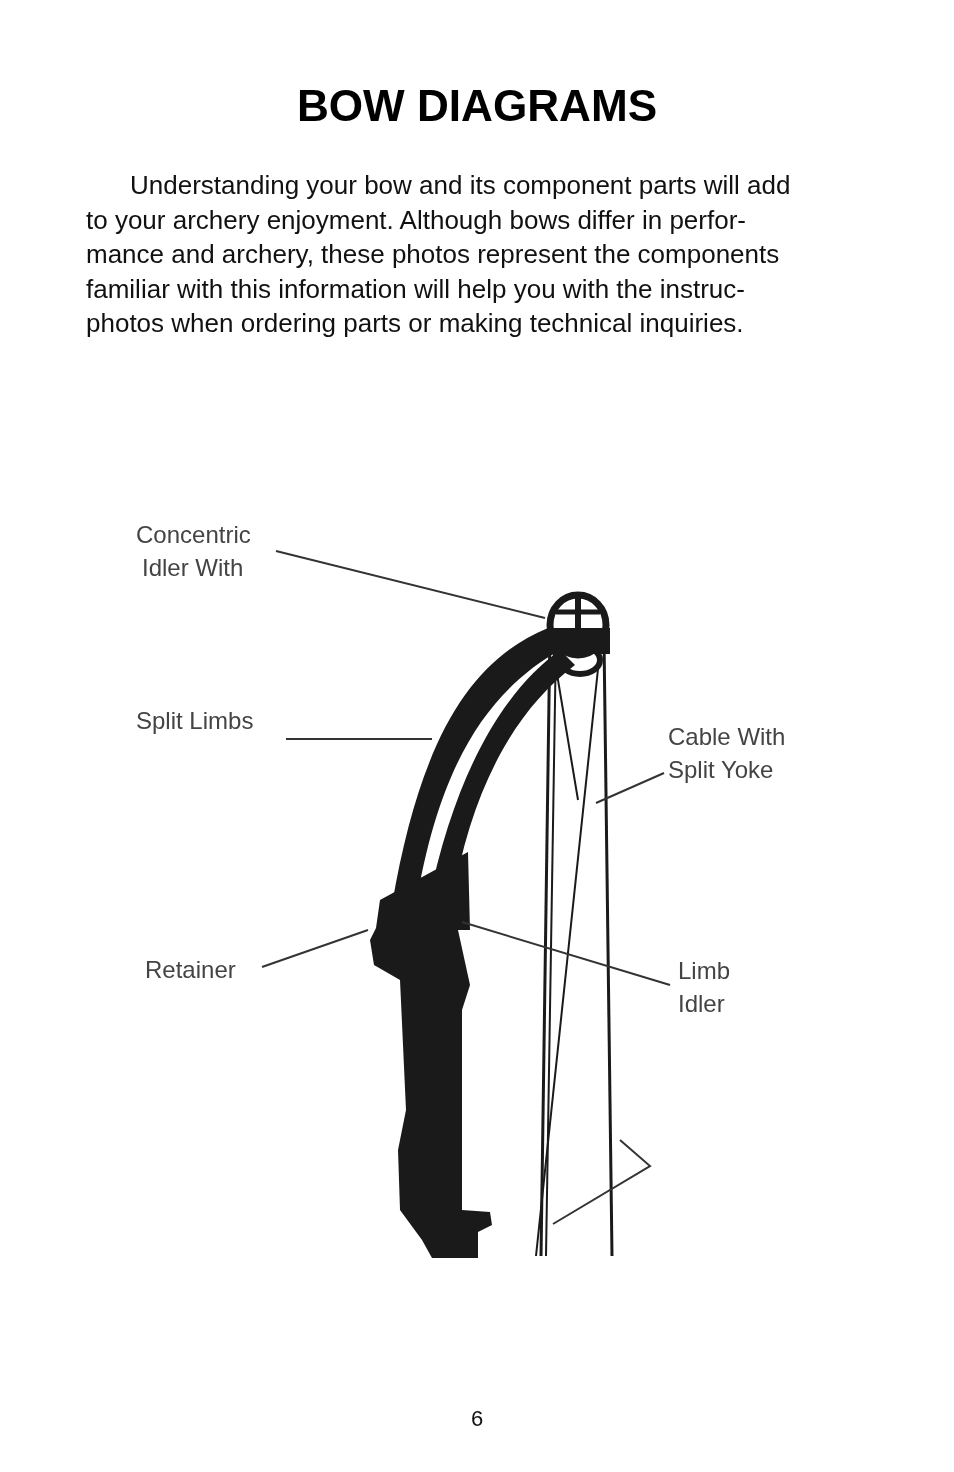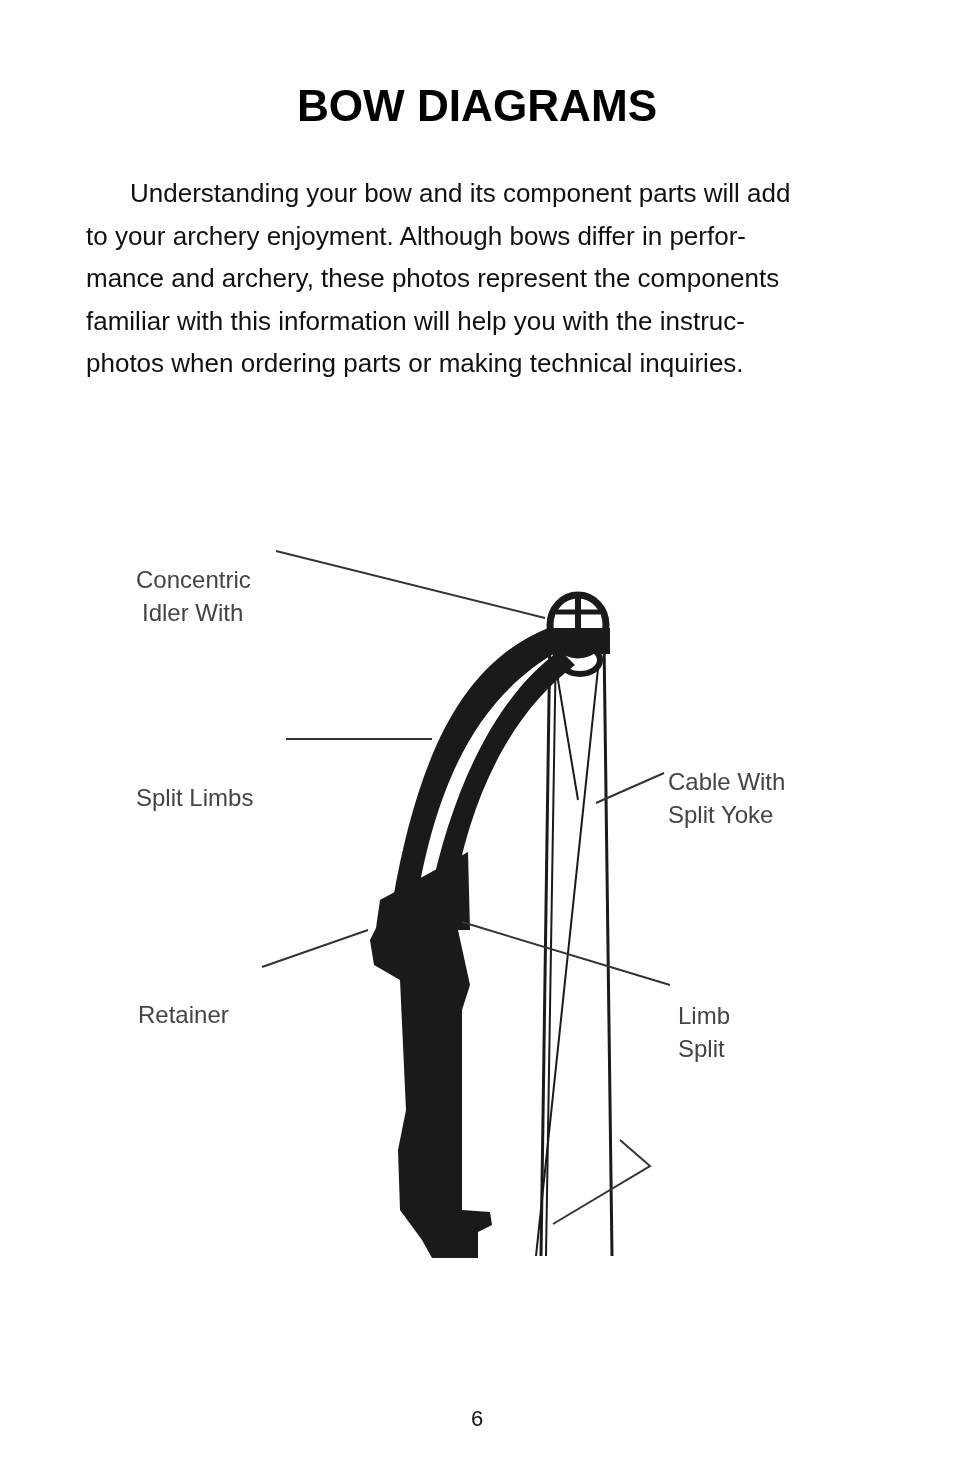--- a/index.html
+++ b/index.html
@@ -1,23 +1,23 @@
 <!DOCTYPE html>
 <html><head>
 <meta charset="utf-8">
 <style>
   html, body { margin: 0; padding: 0; background: #ffffff; }
   body { width: 954px; height: 1472px; position: relative; overflow: hidden; font-family: "Liberation Sans", sans-serif; color: #111; }
   .title { position: absolute; left: 0; width: 954px; top: 80px; text-align: center; font-family: "Liberation Sans", sans-serif; font-weight: bold; font-size: 45px; letter-spacing: 0px; margin: 0; color: #000; transform: scaleX(0.98); }
   .intro { position: absolute; left: 86px; top: 168px; width: 790px; margin: 0; font-size: 26px; line-height: 34.6px; color: #111; transform-origin: left top; }
-  .intro .line { display: block; white-space: nowrap; margin-top: 8px; }
+  .intro .line { display: block; white-space: nowrap; }
   .intro .line.indent { padding-left: 44px; }
   .figure { position: absolute; left: 0; top: 500px; width: 954px; height: 800px; }
   .figure svg { position: absolute; left: 0; top: 0; }
-  .label { position: absolute; font-family: "Liberation Sans", sans-serif; font-size: 24px; line-height: 33px; color: #444; white-space: nowrap; margin-top: 45px; }
+  .label { position: absolute; font-family: "Liberation Sans", sans-serif; font-size: 24px; line-height: 33px; color: #444; white-space: nowrap; }
   .label span { display: block; }
   .page-number { position: absolute; left: 0; width: 954px; top: 1406px; text-align: center; font-size: 22px; color: #111; }
 </style>
 </head>
 <body>
 
 <h1 class="title">BOW DIAGRAMS</h1>
 
 <p class="intro">
   <span class="line indent">Understanding your bow and its component parts will add</span>
@@ -63,29 +63,29 @@
       <line x1="262" y1="967" x2="368" y2="930"></line>
       <line x1="462" y1="922" x2="670" y2="985"></line>
       <polyline points="620,1140 650,1166 553,1224"></polyline>
     </g>
   </svg>
 
   <div class="label" style="left:136px; top:18px;">
     <span>Concentric</span>
     <span style="padding-left:6px">Idler With</span>
   </div>
-  <div class="label" style="left:136px; top:236px;">
+  <div class="label" style="left:136px; top:204px;">
     <span>Split Limbs</span>
   </div>
   <div class="label" style="left:668px; top:220px;">
     <span>Cable With</span>
     <span>Split Yoke</span>
   </div>
-  <div class="label" style="left:138px; top:453px;">
+  <div class="label" style="left:145px; top:453px;">
     <span>Retainer</span>
   </div>
   <div class="label" style="left:678px; top:454px;">
     <span>Limb</span>
-    <span>Split</span>
+    <span>Idler</span>
   </div>
 </div>
 
 <div class="page-number">6</div>
 
 </body></html>

